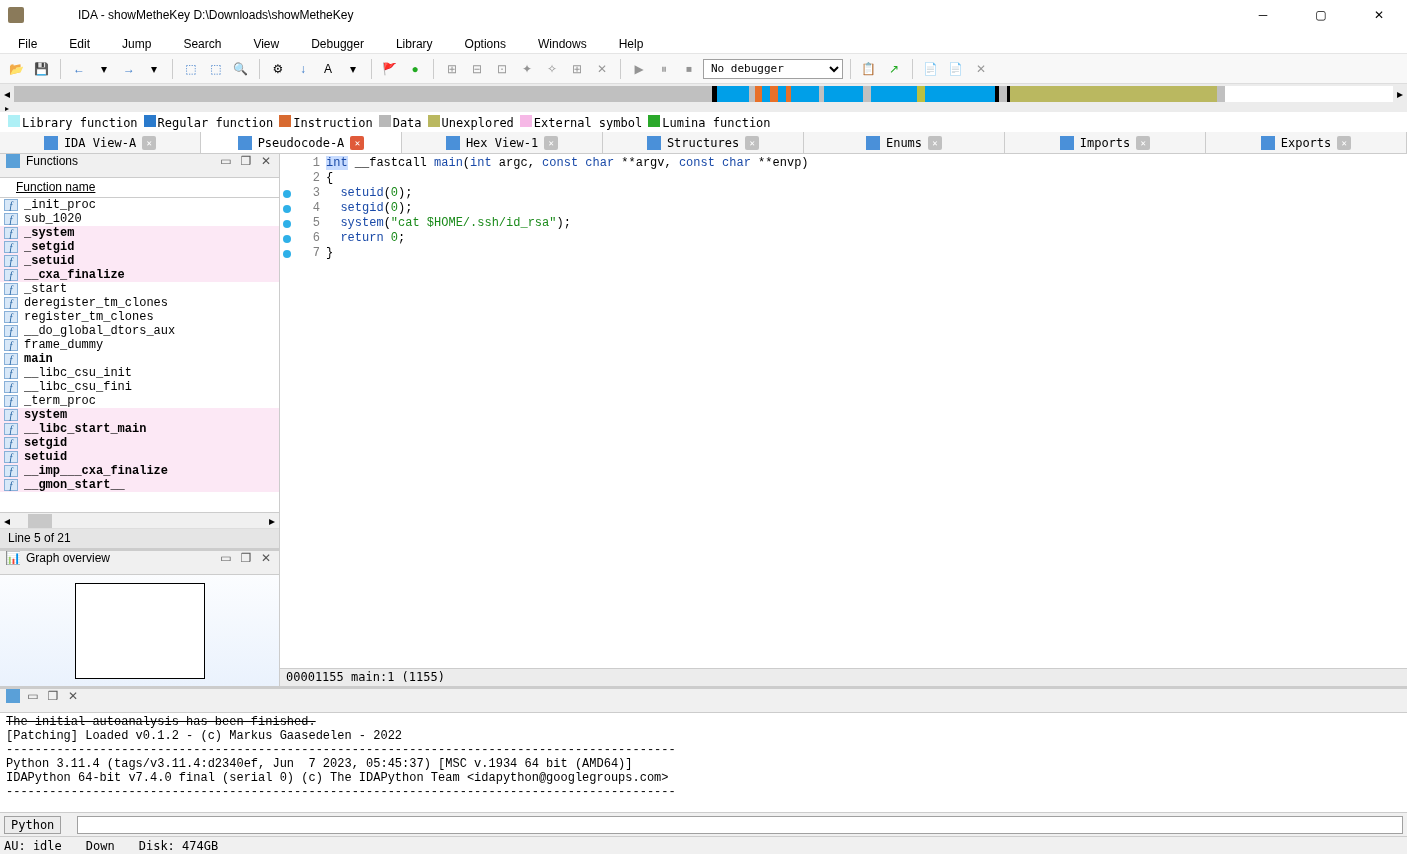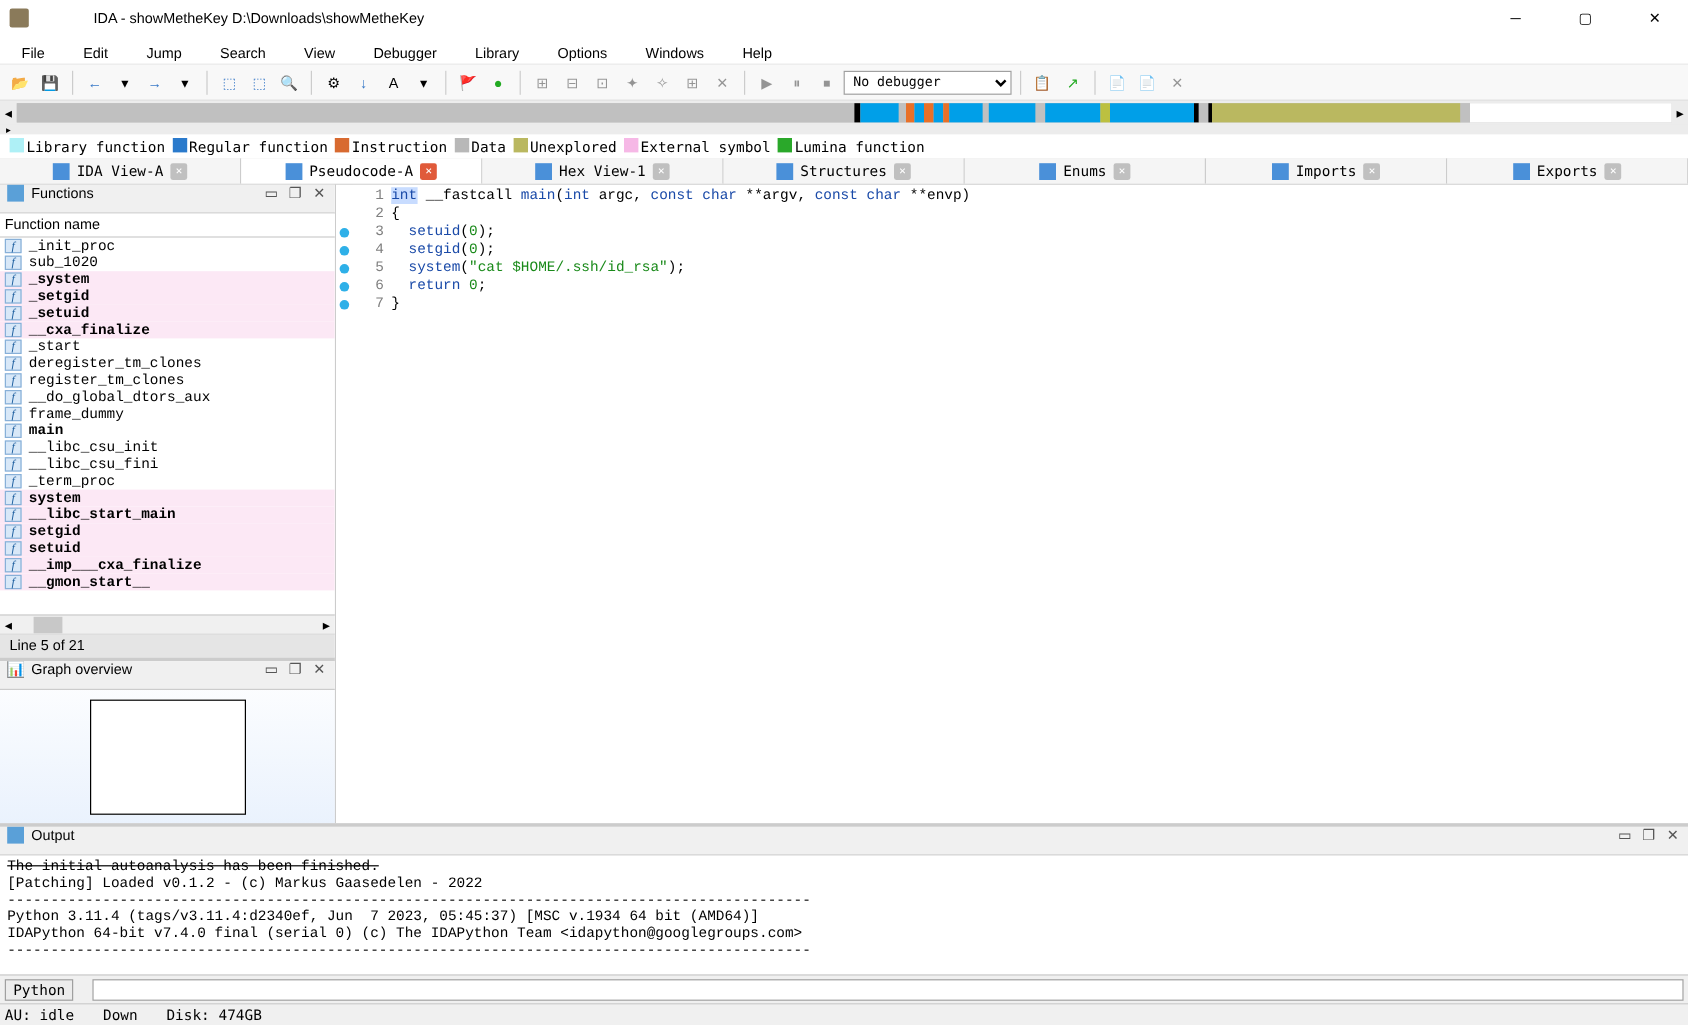--- a/index.html
+++ b/index.html
@@ -27,21 +27,21 @@
 .tab .tico{ width:14px; height:14px; background:#4a90d9; display:inline-block;}
 .tab .close{ width:14px; height:14px; background:#c0c0c0; border-radius:2px; display:flex; align-items:center; justify-content:center; color:#fff; font-size:9px;}
 .tab.active .close{ background:#e05a3a;}
 .mainarea{ flex:1; display:flex; min-height:0;}
 .leftcol{ width:280px; display:flex; flex-direction:column; border-right:1px solid #ccc;}
 .panelhdr{ height:24px; background:#f0f0f0; border-bottom:1px solid #ccc; display:flex; align-items:flex-start; padding:0 6px; gap:6px;}
 .panelhdr .pico{ width:14px; height:14px; background:#5aa0d8; display:inline-block;}
 .panelhdr .ptitle{ flex:1;}
 .panelhdr .pbtn{ width:14px; height:14px; display:flex; align-items:center; justify-content:center; color:#555;}
 .funcpanel{ flex:1; display:flex; flex-direction:column; background:#fff; min-height:0;}
-.funccols{ height:20px; border-bottom:1px solid #ccc; padding:2px 4px; background:#fff;}
+.funccols{ height:20px; border-bottom:1px solid #ccc; padding:2px 16px; background:#fff;text-decoration:underline;}
 .funclist{ flex:1; overflow-y:auto; font-family: "Courier New", monospace; font-size:12px;}
 .funcrow{ display:flex; align-items:center; height:14px; padding:0 4px;}
 .funcrow .fi{ width:14px; height:12px; background:#d8e8f8; border:1px solid #88b0d8; margin-right:6px; display:flex; align-items:center; justify-content:center; font-family:serif; font-style:italic; font-size:10px; color:#2060a0;}
 .funcrow.pink{ background:#fce8f5;}
 .funcrow.bold .fname{ font-weight:bold;}
 .hscroll{ height:16px; background:#f0f0f0; border-top:1px solid #ccc; display:flex; align-items:center;}
 .hscroll .thumb{ height:14px; width:24px; background:#c8c8c8; margin-left:14px;}
 .lineinfo{ height:20px; background:#e5e5e5; border-top:1px solid #ddd; padding:2px 8px;}
 .graphpanel{ height:138px; display:flex; flex-direction:column; border-top:3px solid #ccc; background:linear-gradient(180deg,#fff,#eaf2fd);}
 .graphbody{ flex:1; display:flex; align-items:center; justify-content:center;}
@@ -356,27 +356,27 @@
           <div style="height: 15px;">1</div>
           <div style="height: 15px;">2</div>
           <div style="height: 15px;">3</div>
           <div style="height: 15px;">4</div>
           <div style="height: 15px;">5</div>
           <div style="height: 15px;">6</div>
           <div style="height: 15px;">7</div>
         </div>
       <div class="codetext" id="codetext"><div><span class="hl"><span class="kw">int</span></span> __fastcall <span class="fn">main</span>(<span class="kw">int</span> argc, <span class="kw">const char</span> **argv, <span class="kw">const char</span> **envp)</div><div>{</div><div>  <span class="fn">setuid</span>(<span class="num">0</span>);</div><div>  <span class="fn">setgid</span>(<span class="num">0</span>);</div><div>  <span class="fn">system</span>(<span class="str">"cat $HOME/.ssh/id_rsa"</span>);</div><div>  <span class="kw">return</span> <span class="num">0</span>;</div><div>}</div></div>
     </div>
+    <div class="statusline">00001155 main:1 (1155)</div>
   </div>
 </div>
 
 <div class="outputpanel">
   <div class="panelhdr">
     <span class="pico"></span>
-    <span class="ptitle">Output</span>
     <span class="pbtn">▭</span>
     <span class="pbtn">❐</span>
     <span class="pbtn">✕</span>
   </div>
   <div class="outbody" id="outbody" style="text-decoration: line-through transparent;"><div style="text-decoration: line-through;">The initial autoanalysis has been finished.</div><div>[Patching] Loaded v0.1.2 - (c) Markus Gaasedelen - 2022</div><div>---------------------------------------------------------------------------------------------</div><div>Python 3.11.4 (tags/v3.11.4:d2340ef, Jun  7 2023, 05:45:37) [MSC v.1934 64 bit (AMD64)]</div><div>IDAPython 64-bit v7.4.0 final (serial 0) (c) The IDAPython Team &lt;idapython@googlegroups.com&gt;</div><div>---------------------------------------------------------------------------------------------</div></div>
   <div class="pyrow">
     <span class="pylbl">Python</span>
     <input style="">
   </div>
 </div>

